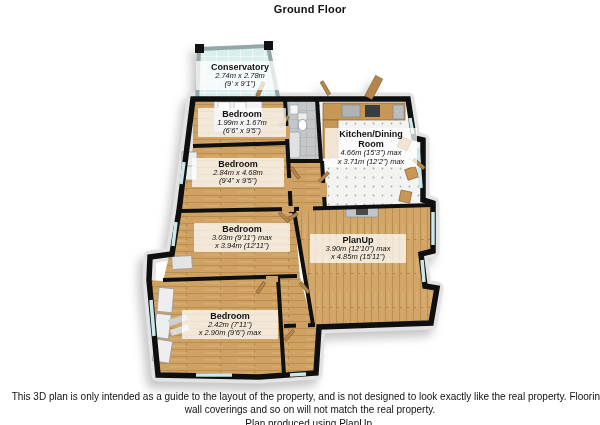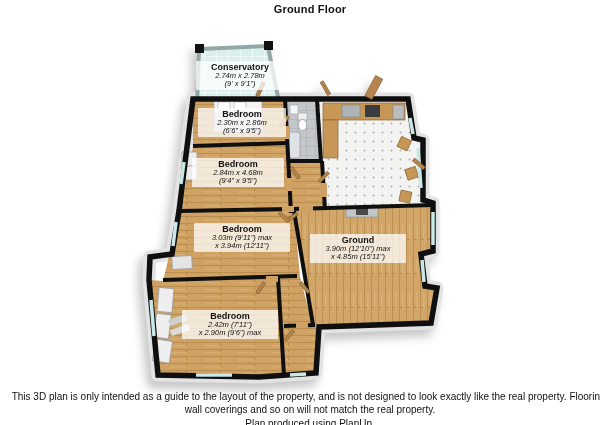--- a/index.html
+++ b/index.html
@@ -178,35 +178,40 @@
       </g>
     </svg>
 
     <div class="room-label" style="left:196px;top:41px;width:84px;">
       <div class="rn">Conservatory</div>
       <div class="rd">2.74m x 2.78m</div>
       <div class="rd">(9' x 9'1")</div>
     </div>
     <div class="room-label" style="left:198px;top:88px;width:84px;">
       <div class="rn">Bedroom</div>
-      <div class="rd">2.30m x 2.86m</div>
+      <div class="rd">1.99m x 1.67m</div>
       <div class="rd">(6'6" x 9'5")</div>
     </div>
     <div class="room-label" style="left:192px;top:138px;width:88px;">
       <div class="rn">Bedroom</div>
       <div class="rd">2.84m x 4.68m</div>
       <div class="rd">(9'4" x 9'5")</div>
     </div>
+    <div class="room-label" style="left:325px;top:108px;width:88px;">
+      <div class="rn">Kitchen/Dining Room</div>
+      <div class="rd">4.66m (15'3") max</div>
+      <div class="rd">x 3.71m (12'2") max</div>
+    </div>
     <div class="room-label" style="left:194px;top:203px;width:92px;">
       <div class="rn">Bedroom</div>
       <div class="rd">3.03m (9'11") max</div>
       <div class="rd">x 3.94m (12'11")</div>
     </div>
     <div class="room-label" style="left:310px;top:214px;width:92px;">
-      <div class="rn">Ground</div>
+      <div class="rn">PlanUp</div>
       <div class="rd">3.90m (12'10") max</div>
       <div class="rd">x 4.85m (15'11")</div>
     </div>
     <div class="room-label" style="left:182px;top:290px;width:92px;">
       <div class="rn">Bedroom</div>
       <div class="rd">2.42m (7'11")</div>
       <div class="rd">x 2.90m (9'6") max</div>
     </div>
   </div>
 

